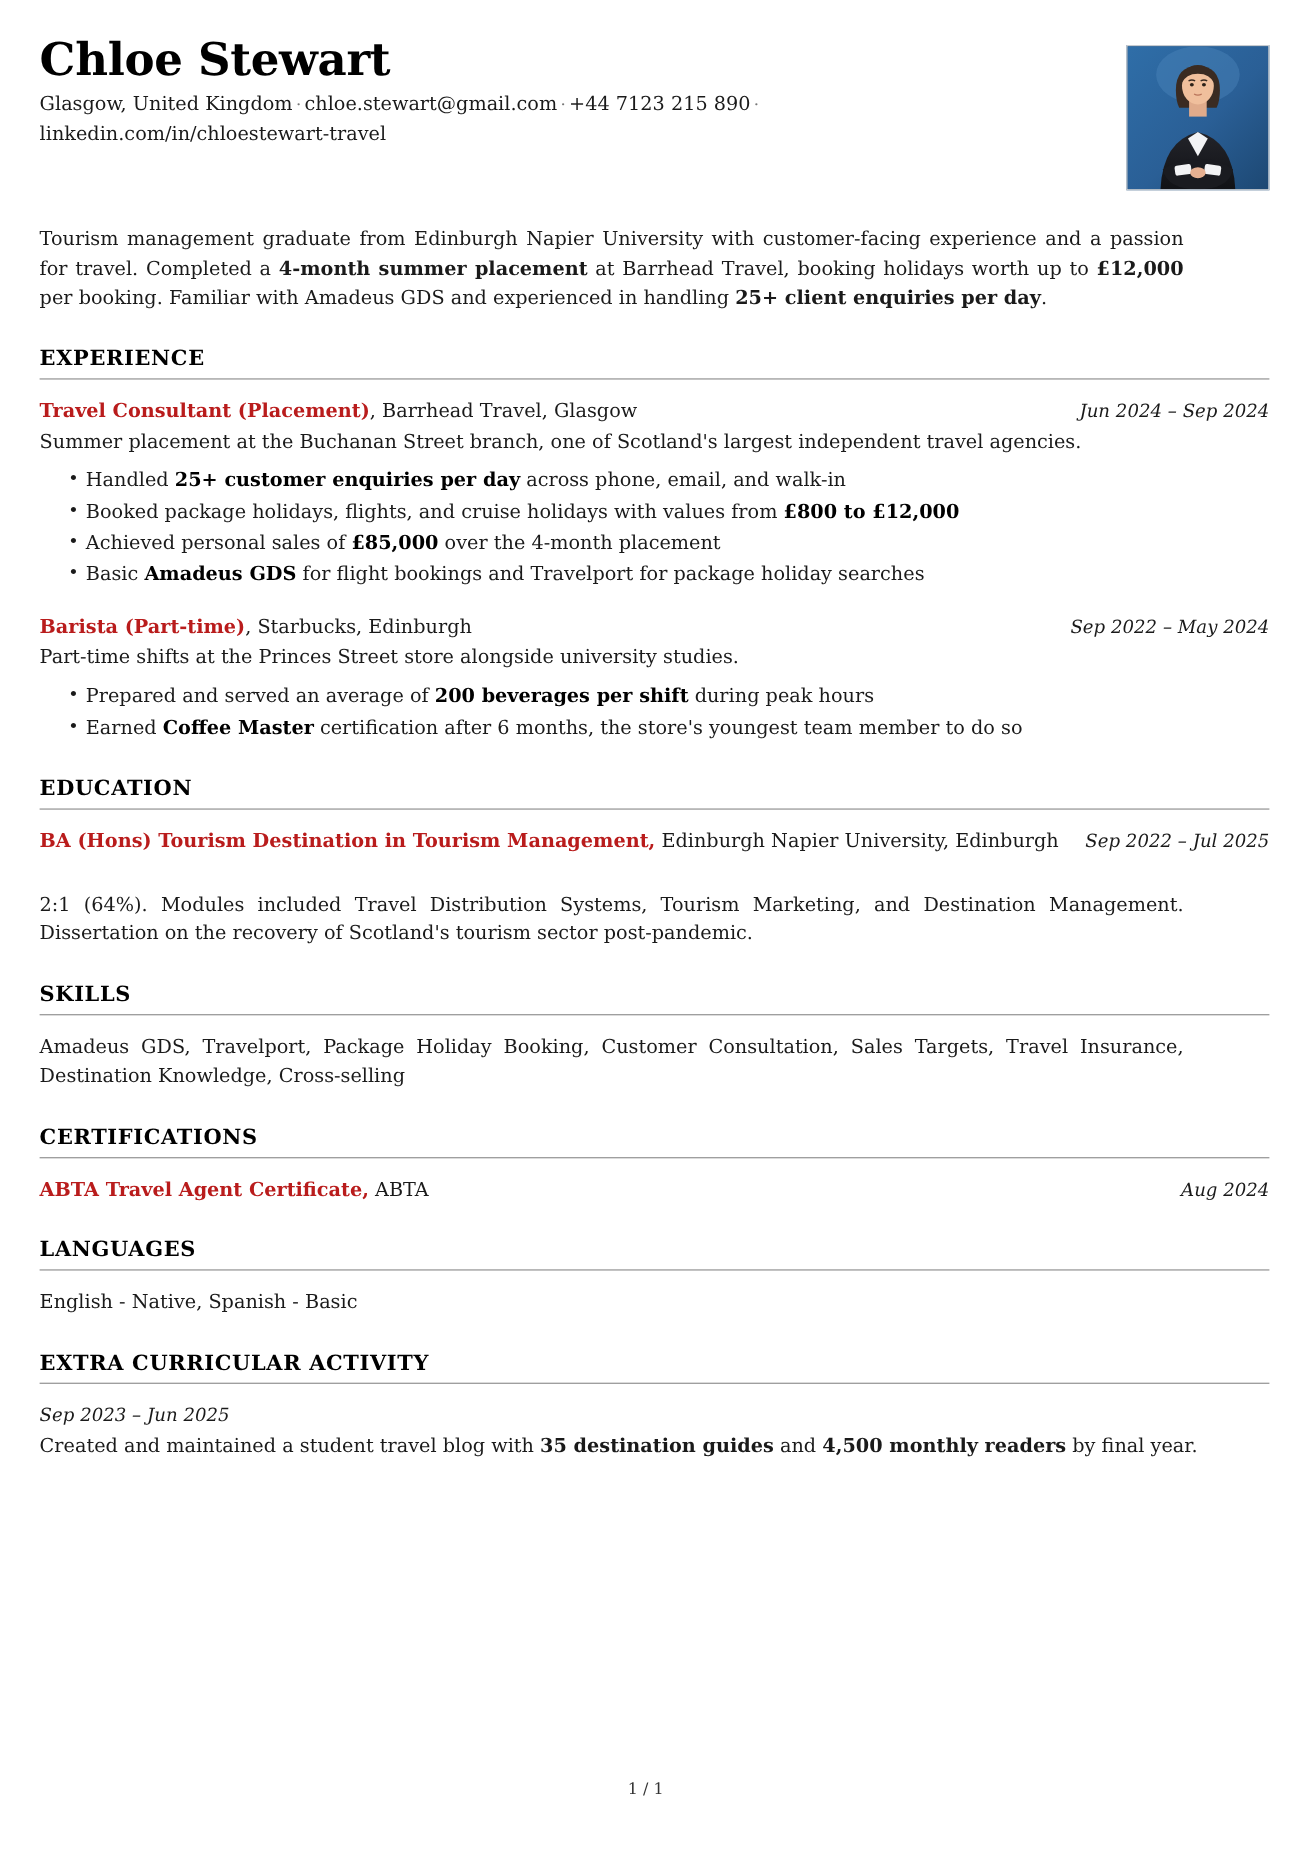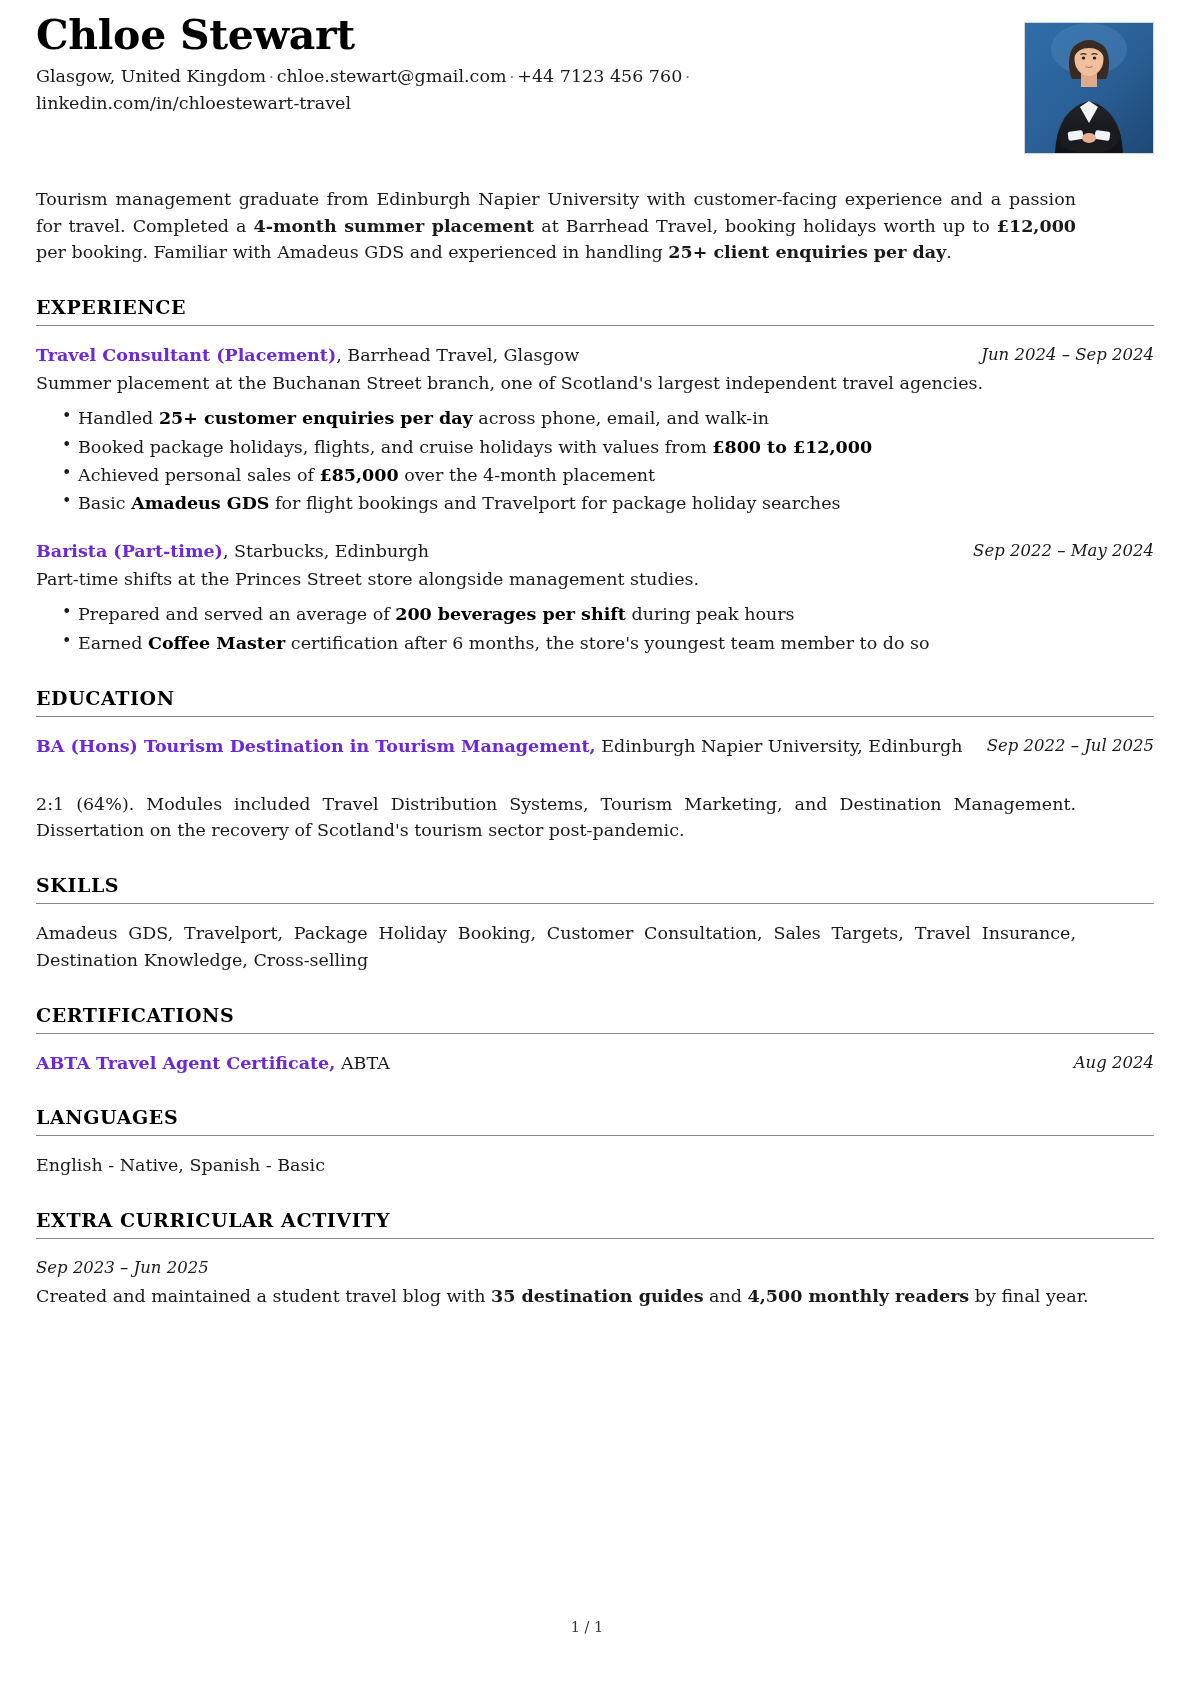--- a/index.html
+++ b/index.html
@@ -13,21 +13,21 @@
     font-family: "DejaVu Serif", "Liberation Serif", serif;
     color: #1a1a1a;
     position: relative;
     overflow: hidden;
   }
   .page {
     position: relative;
     width: 1190px;
     height: 1683px;
     box-sizing: border-box;
-    padding: 14px 36px 0 36px;
+    padding: 33px 36px 0 36px;
     background: #fff;
   }
 
   
   .header {
     position: relative;
     min-height: 150px;
   }
   .name {
     font-family: "DejaVu Serif", "Liberation Serif", serif;
@@ -101,21 +101,21 @@
     display: flex;
     justify-content: space-between;
     align-items: flex-start;
     gap: 18px;
   }
   .entry-left {
     font-size: 17.5px;
     line-height: 1.5;
     flex: 1 1 auto;
   }
-  .entry-left b { font-weight: bold; color: #6d28d9; }
+  .entry-left b { font-weight: bold; color: #b91c1c; }
   .entry-date {
     font-style: italic;
     font-size: 16.5px;
     line-height: 1.5;
     white-space: nowrap;
     flex: 0 0 auto;
     padding-top: 1px;
     color: #1a1a1a;
   }
   .entry-desc {
@@ -165,21 +165,21 @@
   }
 </style>
 </head>
 <body>
 
 <div class="page">
 
   <div class="header">
     <h1 class="name">Chloe Stewart</h1>
     <div class="contact">
-      <span>Glasgow, United Kingdom</span><span class="sep">·</span><span>chloe.stewart@gmail.com</span><span class="sep">·</span><span>+44 7123 456 760</span><span class="sep">·</span>
+      <span>Glasgow, United Kingdom</span><span class="sep">·</span><span>chloe.stewart@gmail.com</span><span class="sep">·</span><span>+44 7123 215 890</span><span class="sep">·</span>
       <span>linkedin.com/in/chloestewart-travel</span>
     </div>
 
     <div class="photo">
       <svg viewBox="0 0 128 130" preserveAspectRatio="xMidYMid slice">
         <defs>
           <linearGradient id="bg" x1="0" y1="0" x2="1" y2="1">
             <stop offset="0%" stop-color="#2f6ea8"></stop>
             <stop offset="55%" stop-color="#2a5f96"></stop>
             <stop offset="100%" stop-color="#1d4873"></stop>
@@ -239,21 +239,21 @@
         <li><span>Achieved personal sales of </span><b>£85,000</b><span> over the 4-month placement</span></li>
         <li><span>Basic </span><b>Amadeus GDS</b><span> for flight bookings and Travelport for package holiday searches</span></li>
       </ul>
     </div>
 
     <div class="entry">
       <div class="entry-head">
         <div class="entry-left"><b>Barista (Part-time)</b><span>, Starbucks, Edinburgh</span></div>
         <div class="entry-date">Sep 2022 – May 2024</div>
       </div>
-      <div class="entry-desc">Part-time shifts at the Princes Street store alongside management studies.</div>
+      <div class="entry-desc">Part-time shifts at the Princes Street store alongside university studies.</div>
       <ul class="bullets">
         <li><span>Prepared and served an average of </span><b>200 beverages per shift</b><span> during peak hours</span></li>
         <li><span>Earned </span><b>Coffee Master</b><span> certification after 6 months, the store's youngest team member to do so</span></li>
       </ul>
     </div>
   </div>
 
   <div class="section">
     <h2 class="section-title">EDUCATION</h2>
     <hr class="rule">

